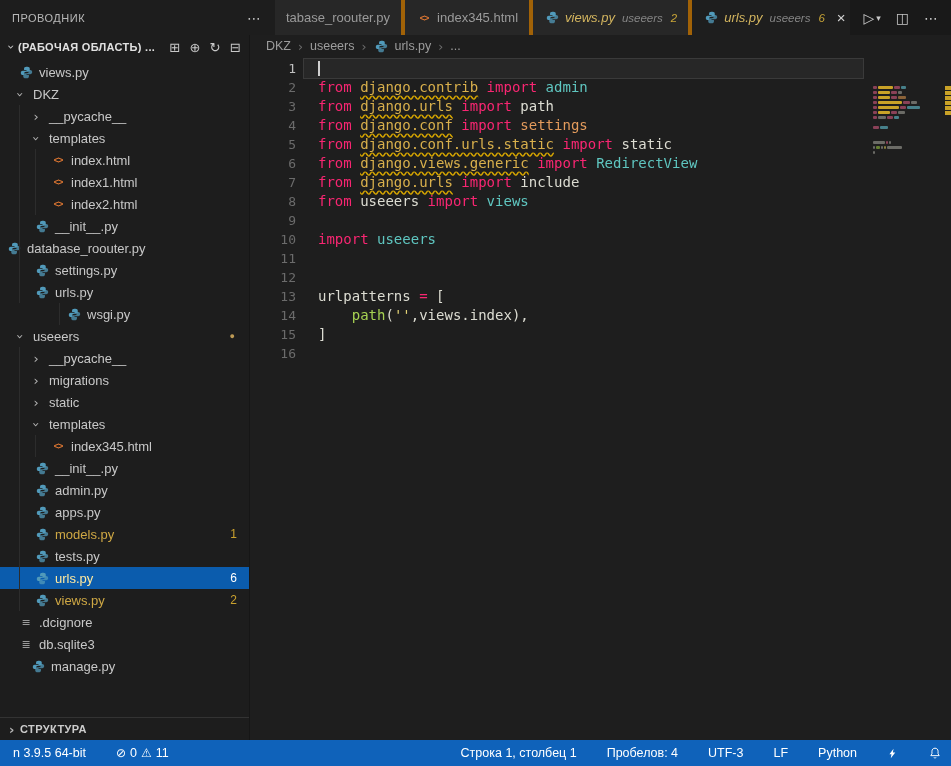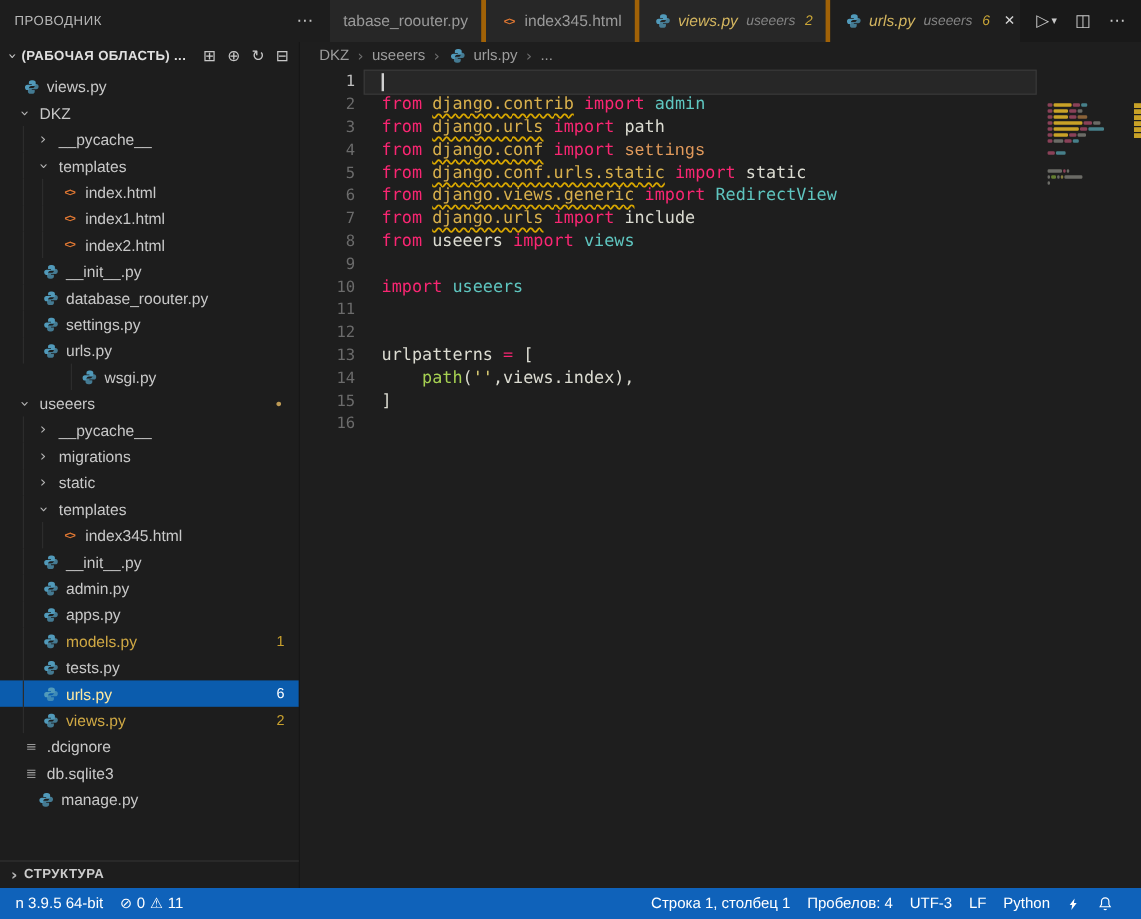--- a/index.html
+++ b/index.html
@@ -69,39 +69,39 @@
   .current .gutter{color:#c0c0c0;}
   .code-text{flex:1;margin-left:8px;margin-right:88px;padding-left:14px;white-space:pre;position:relative;}
   .current .code-text{background:#272727;box-shadow:0 0 0 1px #3a3a3a;}
   .cursor{position:absolute;left:14px;top:2px;width:1.5px;height:15px;background:#d0d0d0;}
   .tk-k{color:#f92672;margin-top:16px;}
   .tk-m{color:#d9b04c;text-decoration-line:underline;text-decoration-style:wavy;text-decoration-color:#d7a600;text-underline-offset:3px;}
   .tk-w{color:#dcdcd2;}
   .tk-t{color:#5fc6c0;}
   .tk-g{color:#a6d152;}
   .tk-s{color:#e3d376;}
-  .tk-o{color:#e39b5c;font-family:Liberation Mono, monospace;}
+  .tk-o{color:#e39b5c;}
 
   
   .minimap{position:absolute;top:24px;right:8px;width:72px;}
   .mm-line{height:3px;margin-bottom:2px;display:flex;gap:1px;padding-left:2px;}
   .mm-seg{height:3px;border-radius:1px;}
   .mm-k{background:#8a4158;}
   .mm-m{background:#c9a227;}
   .mm-w{background:#6b6b66;}
   .mm-t{background:#47808a;}
   .mm-g{background:#647e31;}
   .mm-s{background:#867e3e;}
   .mm-o{background:#8a6238;}
   .ruler{position:absolute;top:24px;right:0;width:6px;height:120px;}
   .ruler-mark{position:absolute;right:0;width:6px;height:4px;background:#c9a227;}
 
   
   .statusbar{height:26px;flex:0 0 26px;background:#0f62ba;display:flex;align-items:center;color:#ffffff;
-    font-size:12.5px;padding:0 16px 0 6px;}
+    font-size:12.5px;padding:0 2px 0 6px;gap:16px;}
   .sb-item{display:flex;align-items:center;gap:4px;padding:0 7px;cursor:pointer;white-space:nowrap;}
   .sb-ico{font-family:"DejaVu Sans",sans-serif;font-size:12px;}
   .sb-spacer{flex:1;}
   .sb-svg{display:flex;align-items:center;}
 </style>
 </head>
 <body>
 
 <div class="app">
 
@@ -206,21 +206,21 @@
           <div class="tree-row" data-l="1" style="padding-left: 28px;">
             <span class="fspace"></span>
             <span class="fi">
               <svg width="13" height="13" viewBox="0 0 16 16">
                 <path fill="#519aba" d="M7.9 1C5.9 1 5 2 5 3.2V5h3v.8H3.4C2 5.8 1 6.8 1 8.5s1 2.7 2.4 2.7H5V9.4C5 8 6.1 7 7.5 7h3C11.6 7 12 6.2 12 5.2v-2C12 2 11 1 9 1z"></path>
                 <path fill="#519aba" opacity=".75" d="M8.1 15c2 0 2.9-1 2.9-2.2V11H8v-.8h4.6c1.4 0 2.4-1 2.4-2.7s-1-2.7-2.4-2.7H11v1.8C11 8 9.9 9 8.5 9h-3C4.4 9 4 9.8 4 10.8v2C4 14 5 15 7 15z"></path>
               </svg>
             </span>
             <span class="name">__init__.py</span>
           </div>
-          <div class="tree-row" data-l="1" style="padding-left: 28px;">
+          <div class="tree-row" data-l="1" style="">
             <span class="fspace"></span>
             <span class="fi">
               <svg width="13" height="13" viewBox="0 0 16 16">
                 <path fill="#519aba" d="M7.9 1C5.9 1 5 2 5 3.2V5h3v.8H3.4C2 5.8 1 6.8 1 8.5s1 2.7 2.4 2.7H5V9.4C5 8 6.1 7 7.5 7h3C11.6 7 12 6.2 12 5.2v-2C12 2 11 1 9 1z"></path>
                 <path fill="#519aba" opacity=".75" d="M8.1 15c2 0 2.9-1 2.9-2.2V11H8v-.8h4.6c1.4 0 2.4-1 2.4-2.7s-1-2.7-2.4-2.7H11v1.8C11 8 9.9 9 8.5 9h-3C4.4 9 4 9.8 4 10.8v2C4 14 5 15 7 15z"></path>
               </svg>
             </span>
             <span class="name">database_roouter.py</span>
           </div>
           <div class="tree-row" data-l="1" style="padding-left: 28px;">

